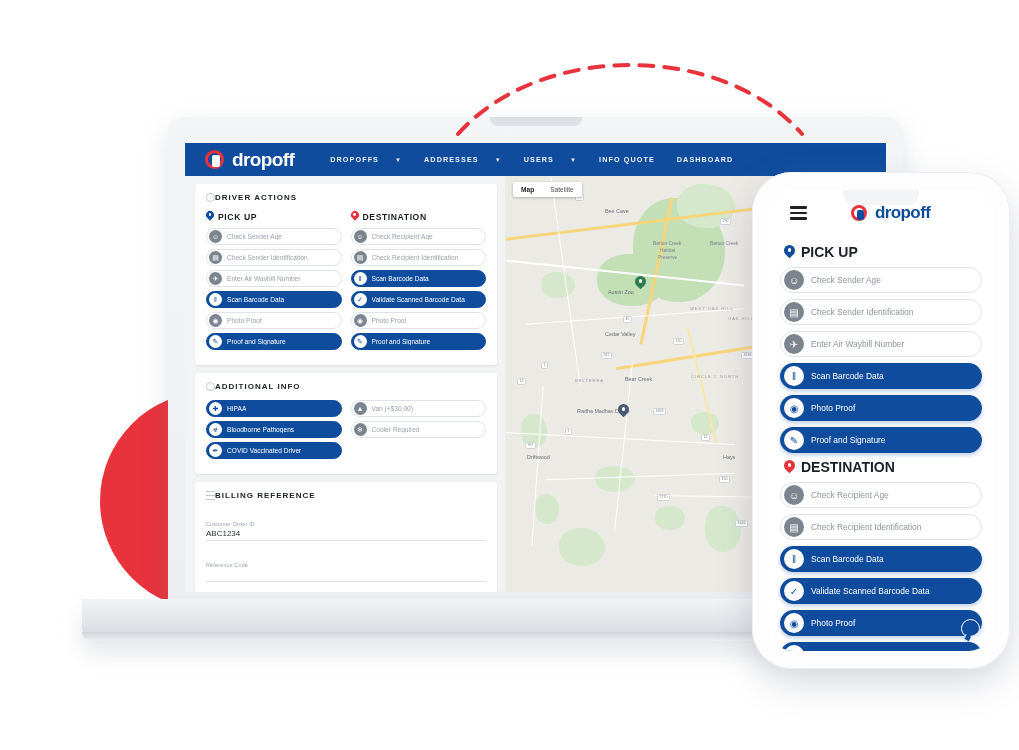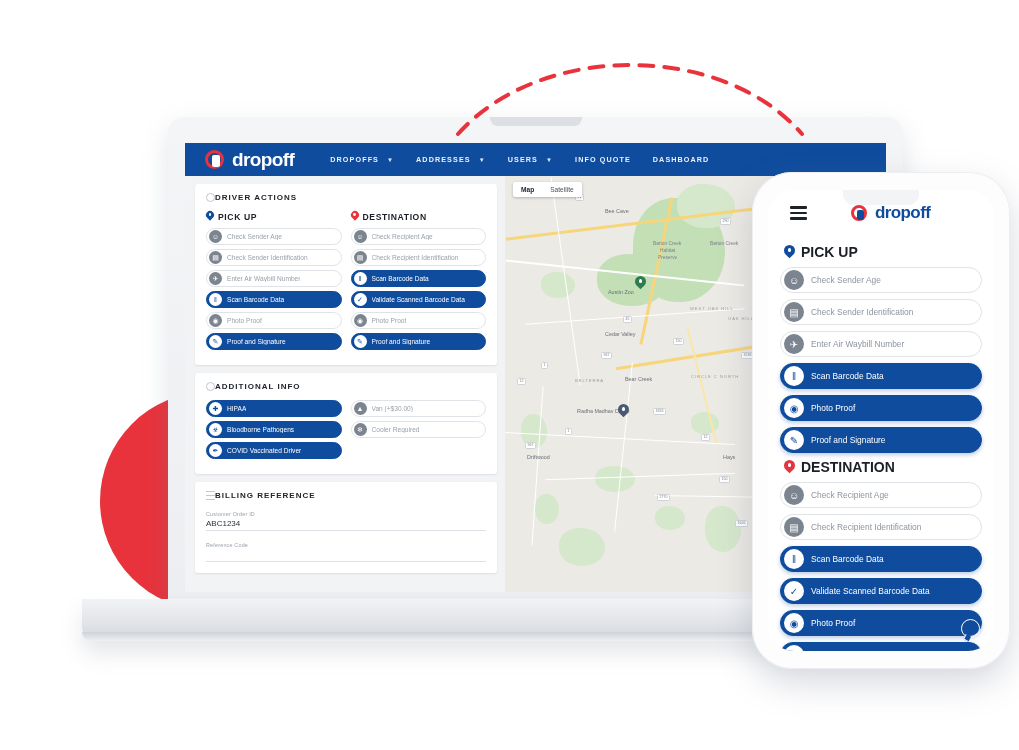--- a/index.html
+++ b/index.html
@@ -58,21 +58,21 @@
     border:3.4px solid #E8323C; position:relative; margin-right:-3px;
   }
   .logo-mark::after{
     content:""; position:absolute; left:3.5px; top:2px; width:8px;height:12px;
     background:#fff; border-radius:2px;
   }
   .logo-text{ color:#fff; font-size:19px; font-weight:bold; letter-spacing:-.6px;padding-left:11px; }
   .nav-links{ display:flex; align-items:center; gap:22px; margin-left:10px; }
   .nav-link{
     color:#eef2f8; font-size:7.2px; font-weight:bold; letter-spacing:1.1px;
-    display:flex; align-items:center; gap:8px; white-space:nowrap;
+    display:flex; align-items:center; gap:16px; white-space:nowrap;
   }
   .caret{ font-size:6px; opacity:.95; }
 
   
   .app-body{ display:flex; height:416px; background:#f1f3f5; }
   .left-col{ width:320px; padding:8px 8px 0 10px; display:flex; flex-direction:column; gap:8px; }
   .card{ background:#fff; border-radius:3px; box-shadow:0 1px 2px rgba(40,50,70,.10); padding:9px 11px 11px; }
 
   .card-title{
     display:flex; align-items:center; 
@@ -111,21 +111,21 @@
     width:13px;height:13px;border-radius:50%; flex:none;
     display:flex; align-items:center; justify-content:center;
     font-size:7px; line-height:1;
   }
   .pill.off .ic{ background:#7c848f; color:#fff; }
   .pill.on .ic{ background:#fff; color:#0F4C9E; }
   .pill .lbl{ overflow:hidden; text-overflow:ellipsis; }
 
   .addl-grid{ display:flex; gap:9px; }
 
-  .field{ margin-top:11px; }
+  .field{ margin-top:21px; }
   .field-label{ font-size:5.4px; color:#9aa2ac; letter-spacing:.2px; margin-bottom:2px; }
   .field-label.active{ color:#3a7bd0; }
   .field-value{ font-size:8px; color:#2b3views; color:#2b3038; padding-bottom:2px; }
   .field-underline{ height:1px; background:#dde1e6; }
   .field-underline.active{ background:#6fa3de; }
 
   
   .map-col{ flex:1; position:relative; background:#e9e7e2; overflow:hidden; }
   .map-canvas{ position:absolute; inset:0; background:#eceae5; }
   .green{ position:absolute; background:#c2dfb6; border-radius:46% 54% 50% 50%; }

